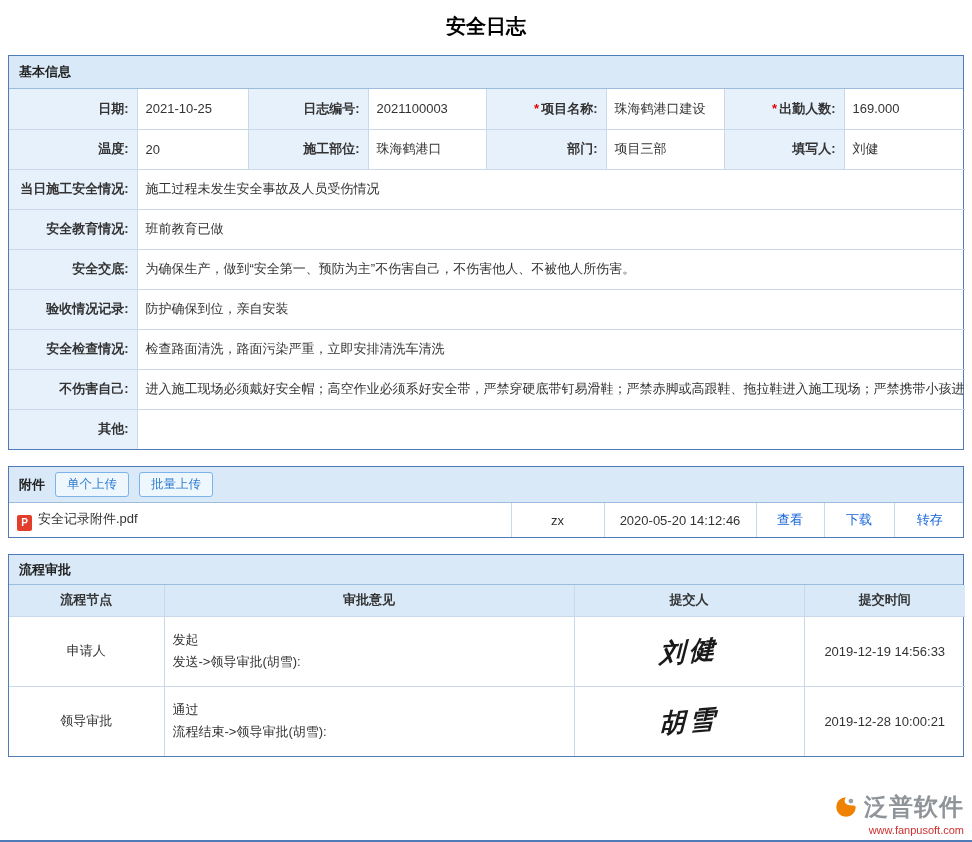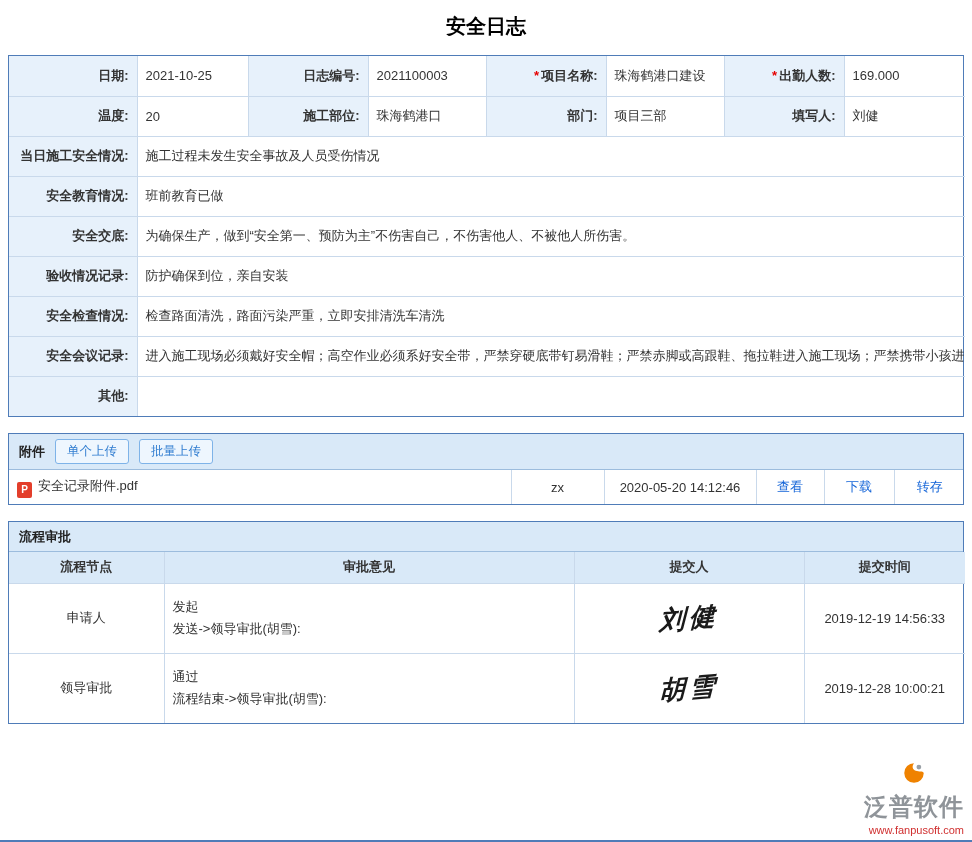--- a/index.html
+++ b/index.html
@@ -56,33 +56,36 @@
   .tbl-appr .hrow td { background: #d9e9f8; font-weight: bold; text-align: center; height: 31px; }
   .tbl-appr .drow td { height: 70px; }
   .op-cell { padding-left: 12px; }
   .op-line { line-height: 22px; }
   .sig {
     display: inline-block; font-family: "DejaVu Serif", serif;
     font-size: 26px; font-weight: bold; font-style: italic; color: #1a1a1a;
     transform: rotate(-5deg) skewX(-6deg); letter-spacing: 4px;
   }
   .brand { position: absolute; right: 8px; bottom: 6px; text-align: right; }
-  .brand-row { display: flex; align-items: center; justify-content: flex-end; gap: 5px; flex-direction: column; }
+  .brand-row { display: flex; align-items: center; justify-content: flex-end; gap: 5px; }
   .brand-text { font-size: 24px; font-weight: bold; color: #8f9499; letter-spacing: 1px; }
   .brand-url { color: #d02f2f; font-size: 11px; margin-top: 1px; }
   .bottom-rule { position: absolute; left: 0; bottom: 0; width: 100%; border-top: 2px solid #4f7cb8; }
 </style>
 </head>
 <body>
 
 <h1 class="page-title">安全日志</h1>
 
 <div class="wrap">
 
   <div class="panel">
+    <div class="panel-h">
+      <span>基本信息</span>
+    </div>
     <table class="tbl tbl-basic">
       <colgroup>
         <col style="width:128px">
           <col style="width:111px">
         <col style="width:120px">
           <col style="width:118px">
         <col style="width:120px">
           <col style="width:118px">
         <col style="width:120px">
           <col style="width:121px">
@@ -122,21 +125,21 @@
       </tr>
       <tr>
         <td class="lbl">验收情况记录:</td>
         <td class="val" colspan="7">防护确保到位，亲自安装</td>
       </tr>
       <tr>
         <td class="lbl">安全检查情况:</td>
         <td class="val" colspan="7">检查路面清洗，路面污染严重，立即安排清洗车清洗</td>
       </tr>
       <tr>
-        <td class="lbl">安全会议记录:</td>
+        <td class="lbl">不伤害自己:</td>
         <td class="val" colspan="7">进入施工现场必须戴好安全帽；高空作业必须系好安全带，严禁穿硬底带钉易滑鞋；严禁赤脚或高跟鞋、拖拉鞋进入施工现场；严禁携带小孩进</td>
       </tr>
       <tr>
         <td class="lbl">其他:</td>
         <td class="val" colspan="7"></td>
       </tr>
     </tbody>
       </table>
   </div>
 

